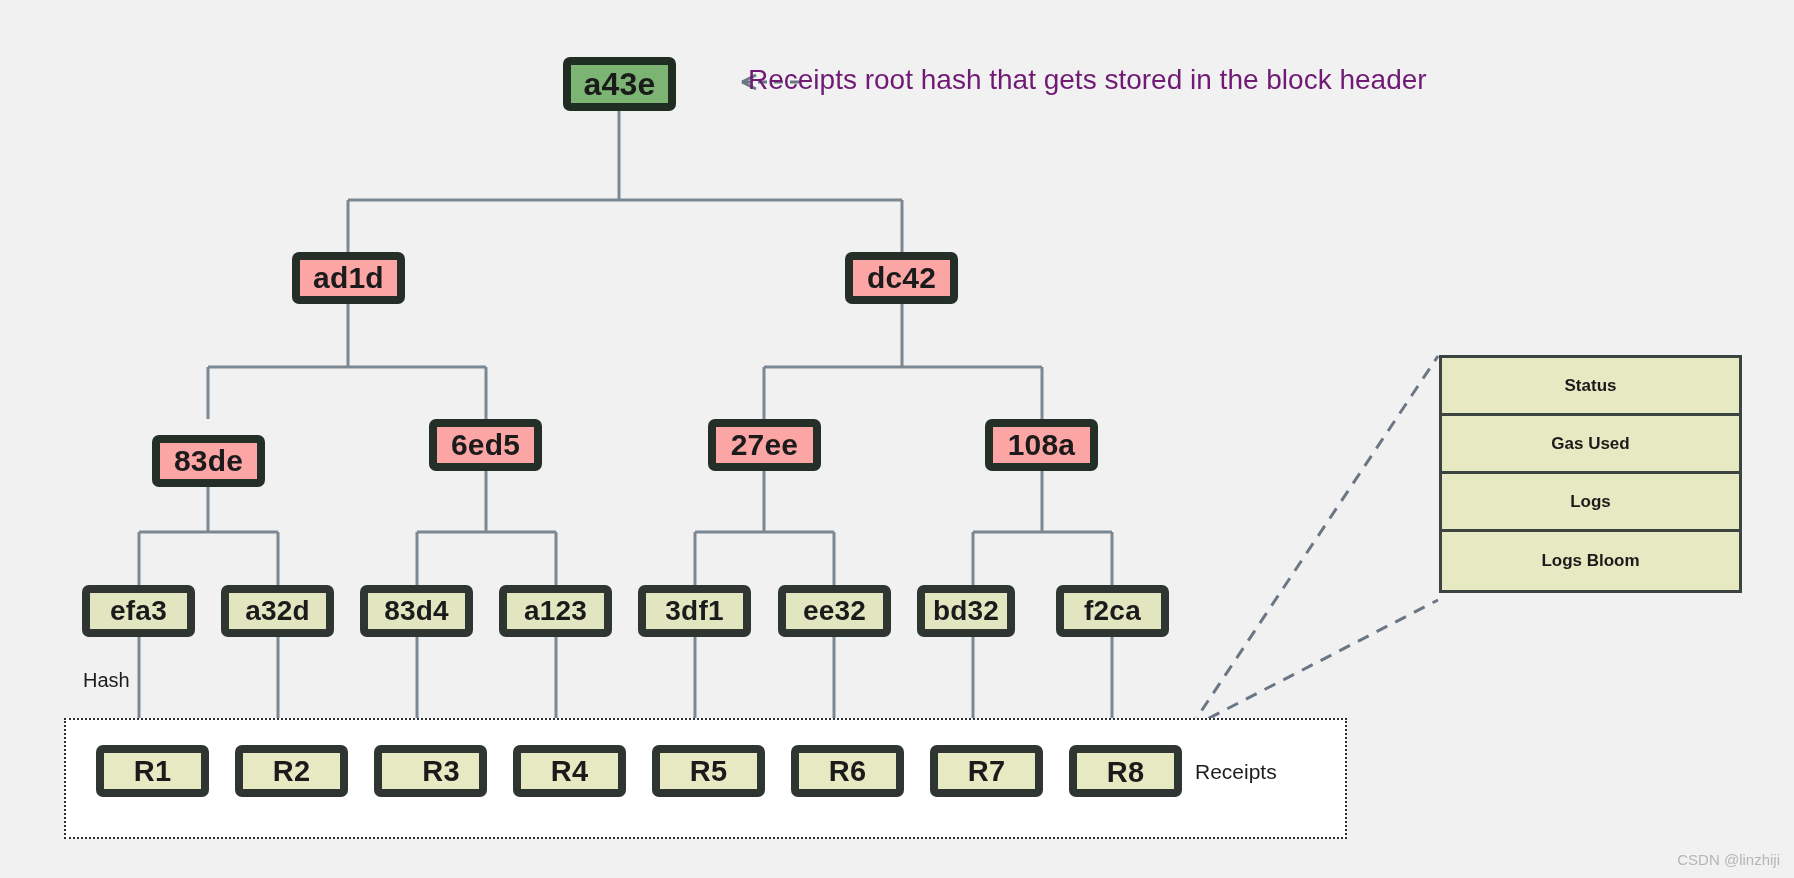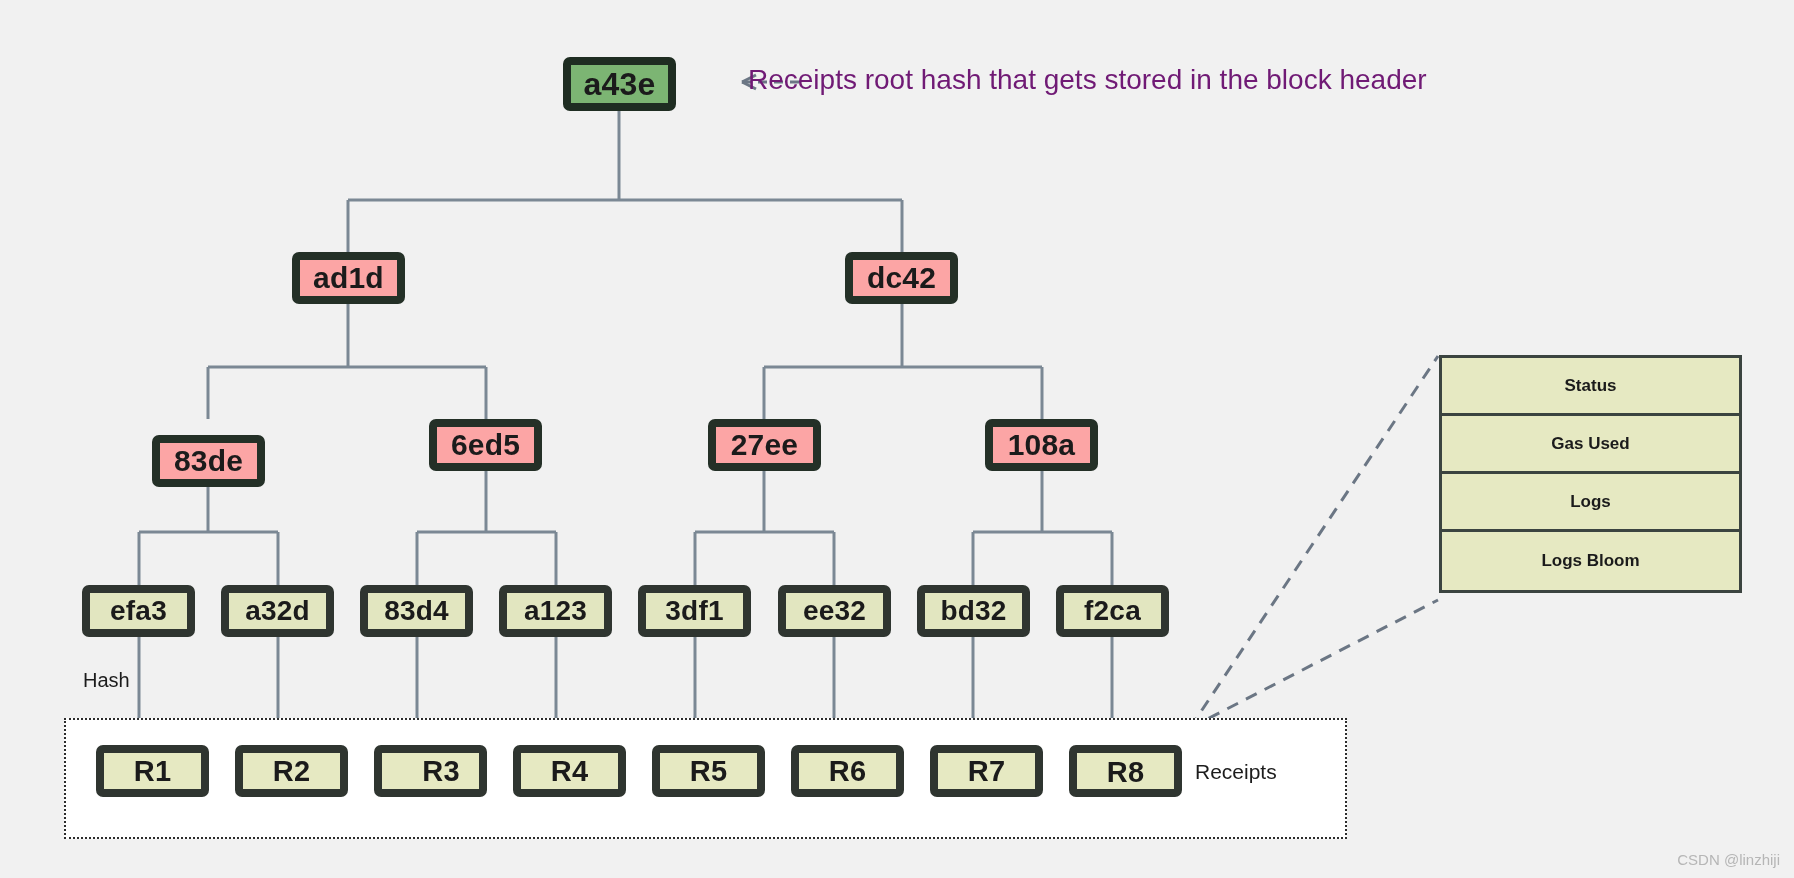--- a/index.html
+++ b/index.html
@@ -244,21 +244,21 @@
   </div>
   <div class="node hash" style="left:499px; top:585px; width:113px; height:52px; font-size:28px;">
     <span>a123</span>
   </div>
   <div class="node hash" style="left:638px; top:585px; width:113px; height:52px; font-size:28px;">
     <span>3df1</span>
   </div>
   <div class="node hash" style="left:778px; top:585px; width:113px; height:52px; font-size:28px;">
     <span>ee32</span>
   </div>
-  <div class="node hash" style="left:917px; top:585px; width:113px; height:52px; font-size:28px;">
+  <div class="node hash" style="left:917px; top:585px; width:98px; height:52px; font-size:28px;">
     <span>bd32</span>
   </div>
   <div class="node hash" style="left:1056px; top:585px; width:113px; height:52px; font-size:28px;">
     <span>f2ca</span>
   </div>
 
   <div class="node receipt" style="left:96px; top:745px; width:113px; height:52px; font-size:29px;">
     <span>R1</span>
   </div>
   <div class="node receipt" style="left:235px; top:745px; width:113px; height:52px; font-size:29px;">

